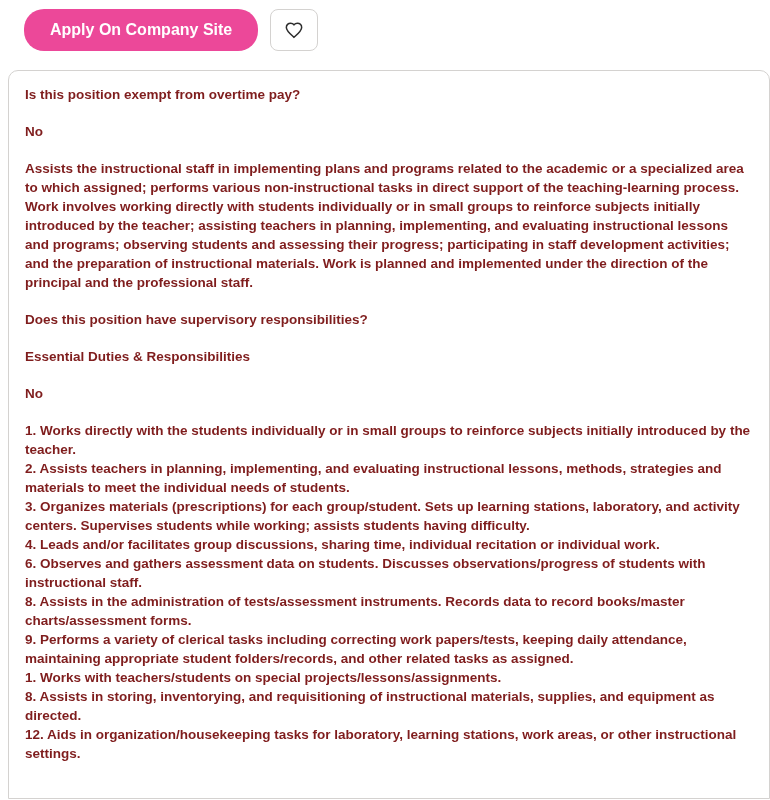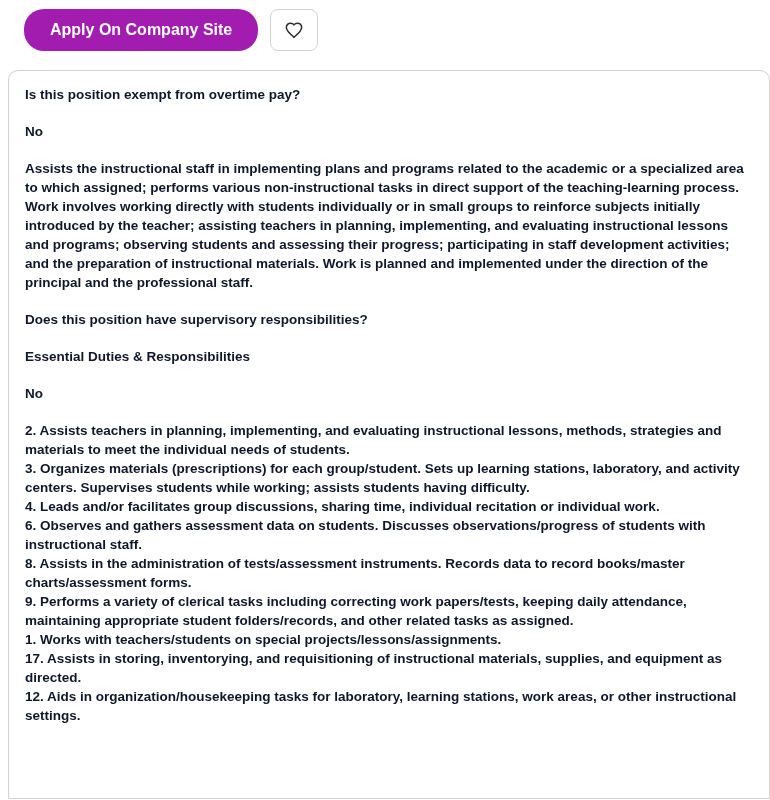--- a/index.html
+++ b/index.html
@@ -13,21 +13,21 @@
     font-family: "Liberation Sans", sans-serif;
     color: #2d2d2d;
   }
   .action-bar {
     display: flex;
     align-items: center;
     gap: 12px;
     padding: 9px 0 0 24px;
   }
   .apply-btn {
-    background: #a21caf;
+    background: #ec4899;
     color: #ffffff;
     border: none;
     border-radius: 20px;
     font-family: "Liberation Sans", sans-serif;
     font-size: 16px;
     font-weight: 700;
     padding: 11px 26px;
     cursor: pointer;
     line-height: 1.2;
   }
@@ -53,21 +53,21 @@
     border-radius: 10px 10px 0 0;
     background: #ffffff;
     height: 729px;
     overflow: hidden;
     padding: 14px 18px 0 16px;
   }
   .jd-card p, .jd-card .duty {
     font-size: 13.5px;
     line-height: 19px;
     font-weight: 700;
-    color: #0f172a;
+    color: #7f1d1d;
     margin: 0 0 18px 0;
   }
   .jd-card .duty {
     margin: 0;
   }
   .duties-list {
     margin: 0 0 18px 0;
   }
 </style>
 </head>
@@ -86,23 +86,24 @@
 
 <div class="jd-card">
   <p>Is this position exempt from overtime pay?</p>
   <p>No</p>
   <p>Assists the instructional staff in implementing plans and programs related to the academic or a specialized area to which assigned; performs various non-instructional tasks in direct support of the teaching-learning process. Work involves working directly with students individually or in small groups to reinforce subjects initially introduced by the teacher; assisting teachers in planning, implementing, and evaluating instructional lessons and programs; observing students and assessing their progress; participating in staff development activities; and the preparation of instructional materials. Work is planned and implemented under the direction of the principal and the professional staff.</p>
   <p>Does this position have supervisory responsibilities?</p>
   <p>Essential Duties &amp; Responsibilities</p>
   <p>No</p>
 
   <div class="duties-list">
+    <div class="duty">1. Works directly with the students individually or in small groups to reinforce subjects initially introduced by the teacher.</div>
     <div class="duty">2. Assists teachers in planning, implementing, and evaluating instructional lessons, methods, strategies and materials to meet the individual needs of students.</div>
     <div class="duty">3. Organizes materials (prescriptions) for each group/student. Sets up learning stations, laboratory, and activity centers. Supervises students while working; assists students having difficulty.</div>
     <div class="duty">4. Leads and/or facilitates group discussions, sharing time, individual recitation or individual work.</div>
     <div class="duty">6. Observes and gathers assessment data on students. Discusses observations/progress of students with instructional staff.</div>
     <div class="duty">8. Assists in the administration of tests/assessment instruments. Records data to record books/master charts/assessment forms.</div>
     <div class="duty">9. Performs a variety of clerical tasks including correcting work papers/tests, keeping daily attendance, maintaining appropriate student folders/records, and other related tasks as assigned.</div>
     <div class="duty">1. Works with teachers/students on special projects/lessons/assignments.</div>
-    <div class="duty">17. Assists in storing, inventorying, and requisitioning of instructional materials, supplies, and equipment as directed.</div>
+    <div class="duty">8. Assists in storing, inventorying, and requisitioning of instructional materials, supplies, and equipment as directed.</div>
     <div class="duty">12. Aids in organization/housekeeping tasks for laboratory, learning stations, work areas, or other instructional settings.</div>
   </div>
 </div>
 
 </body></html>

